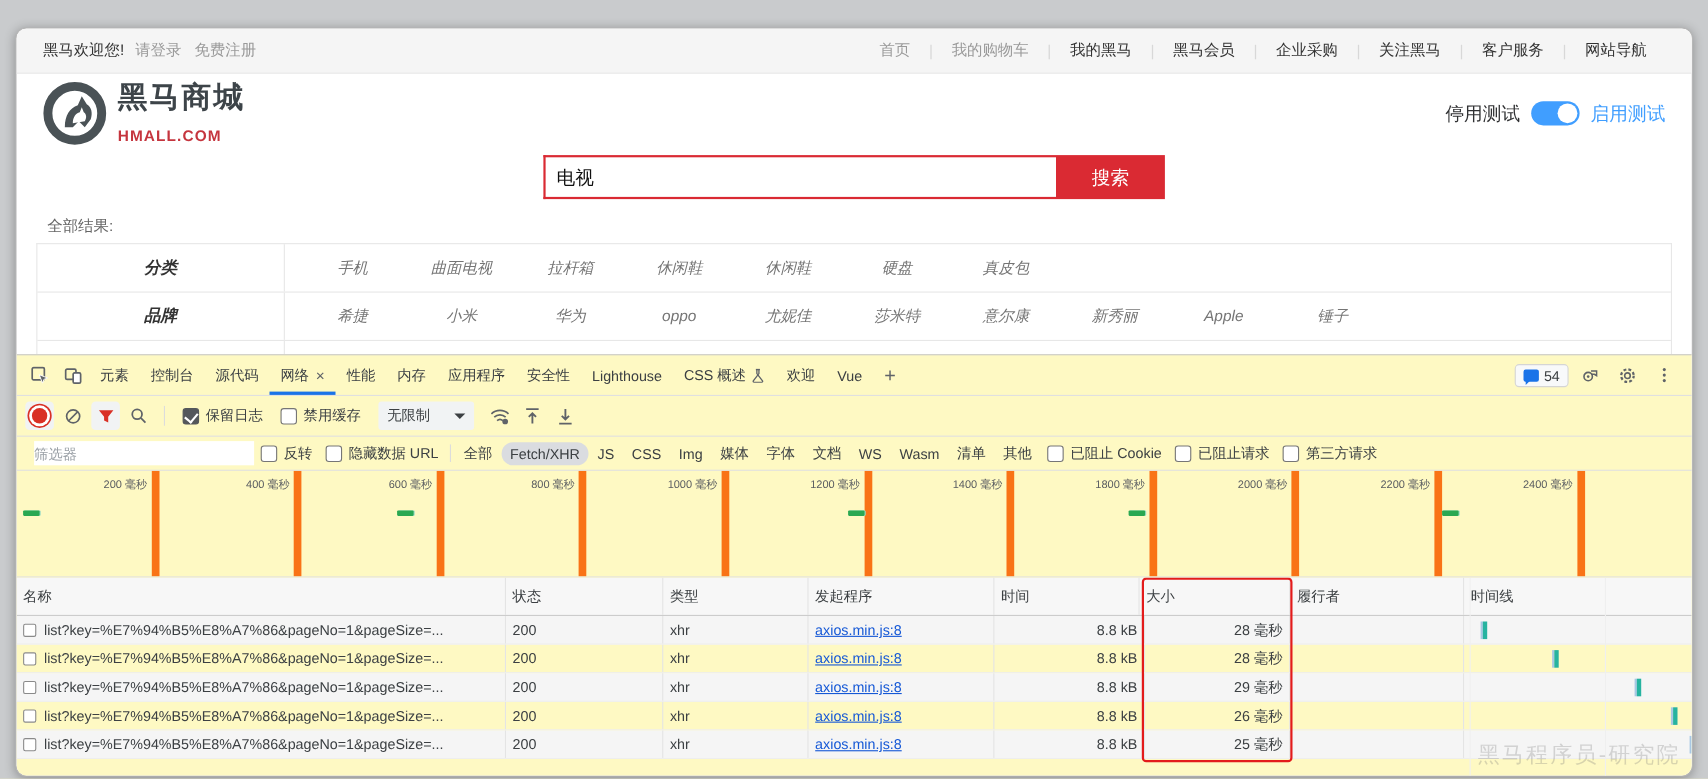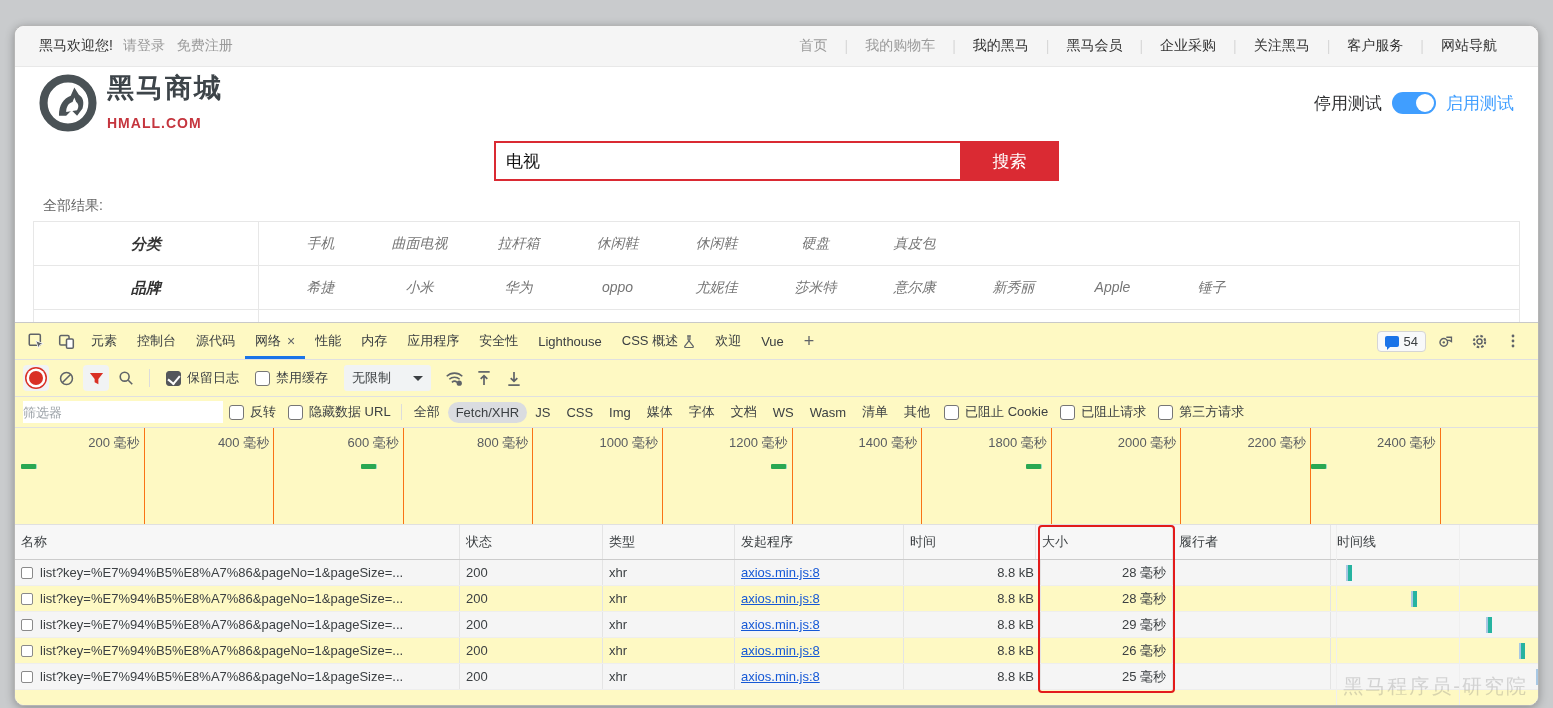--- a/index.html
+++ b/index.html
@@ -70,29 +70,29 @@
   .tool-btn { width:26px; height:26px; border-radius:4px; display:flex; align-items:center; justify-content:center; cursor:pointer; flex:none; }
   .tool-btn.boxed { background:#f1f3f4; }
   .record-dot { width:14px; height:14px; border-radius:50%; background:#d93025; box-shadow:0 0 0 2.5px #fff, 0 0 0 4px #d93025; margin:2px; }
   .vsep { width:1px; height:18px; background:#dcdcdc; margin:0 6px; flex:none; }
   .chk { display:flex; align-items:center; gap:6px; cursor:pointer; white-space:nowrap; margin:0 6px; }
   .box { width:15px; height:15px; border:1.5px solid #767676; border-radius:3px; background:#fff; position:relative; flex:none; }
   .box.checked { background:#54575b; border-color:#54575b; }
   .box.checked:after { content:""; position:absolute; left:3px; top:1px; width:6px; height:9px; border:solid #fff; border-width:0 2px 2px 0; transform:rotate(40deg); }
   .throttle { display:flex; align-items:center; gap:22px; background:#f1f3f4; border-radius:3px; padding:4px 8px; cursor:pointer; margin:0 6px; }
   .caret-down { width:0; height:0; border:5px solid transparent; border-top-color:#3c4043; margin-top:5px; }
-  .dt-filterbar { height:31px; flex:none; display:flex; align-items:center; border-bottom:1px solid #e0e0e0; padding:0 8px; font-size:13px; }
+  .dt-filterbar { height:31px; flex:none; display:flex; align-items:center; border-bottom:1px solid #e0e0e0; padding:0 16px; font-size:13px; }
   .filter-input { width:200px; height:22px; border:none; outline:none; font-size:13px; color:#333; font-family:inherit; }
   .filter-input::placeholder { color:#9aa0a6; }
   .pill { padding:3px 8px; border-radius:11px; cursor:pointer; white-space:nowrap; color:#3c4043; }
   .pill.active { background:#dadce0; }
   .pills-sep { width:1px; height:16px; background:#dcdcdc; margin:0 4px; }
   
   .overview { height:97px; flex:none; border-bottom:1px solid #e0e0e0; position:relative; display:flex; overflow:hidden; }
-  .ov-cell { width:129.6px; flex:none; border-right:1px solid #f97316; font-size:13px; color:#5a5d61; text-align:right; padding:6px 4px 0 0; white-space:nowrap; }
+  .ov-cell { width:129.6px; flex:none; border-right:7px solid #f97316; font-size:10px; color:#5a5d61; text-align:right; padding:6px 4px 0 0; white-space:nowrap; }
   .ov-mark { position:absolute; top:36px; width:15px; height:5px; background:#2aa852; border-radius:1px; box-shadow:1px 0 0 #9adcc6; }
   
   .req-table { flex:1; position:relative; overflow:hidden; }
   .rt-row { display:flex; height:26px; align-items:center; font-size:13px; }
   .rt-head { height:35px; background:#f7f7f7; border-bottom:1px solid #ccc; font-size:13px; color:#3c4043; }
   .rt-head .cell { height:100%; display:flex; align-items:center; }
   .cell { padding:0 6px; border-right:1px solid #e4e4e4; white-space:nowrap; overflow:hidden; flex:none; height:100%; display:flex; align-items:center; }
   .c-name{ width:445px; gap:7px;} .c-status{width:143px;} .c-type{width:132px;}
   .c-init{width:169px;} .c-size{width:137px; justify-content:flex-end;} .c-time{width:132px; justify-content:flex-end;}
   .c-fulfill{width:158px;} .c-wf{flex:1; border-right:none; position:relative; padding:0;}

